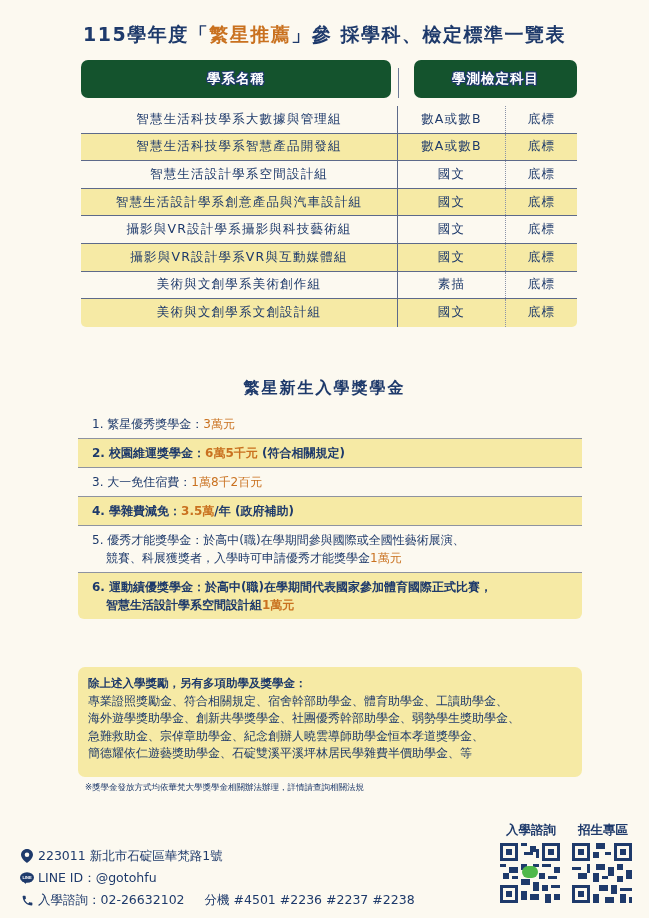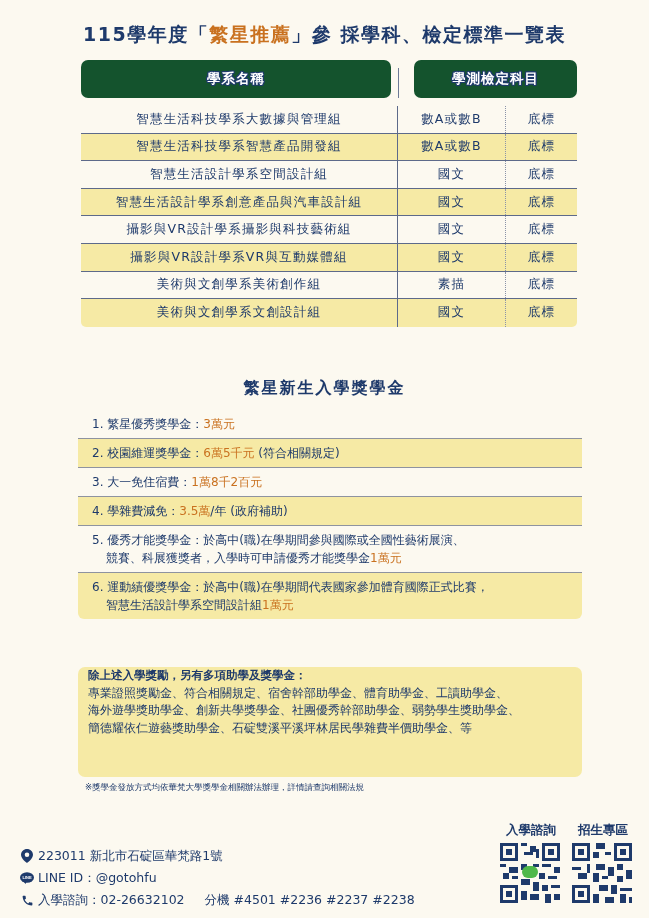--- a/index.html
+++ b/index.html
@@ -51,29 +51,29 @@
     
     .sch-title {
       position: absolute; top: 378px; left: 0; width: 649px; text-align: center;
       font-size: 16px; font-weight: bold; color: #1e3a6b; letter-spacing: 2px;
     }
     .sch-list { position: absolute; left: 78px; top: 410px; width: 504px; }
     .sch-item {
       font-size: 12px; color: #1e3a6b; padding: 5px 0 5px 14px;
       border-bottom: 1px solid #8e93a0; line-height: 18px;
     }
-    .sch-item.alt { background: #f6eaa5; }
+    .sch-item.alt { background: #f6eaa5; font-weight: bold; }
     .sch-item:last-child { border-bottom: none; border-radius: 0 0 6px 6px; }
     .sch-item .amt { color: #c9711f; }
     .sch-item .indent { padding-left: 14px; display: block; }
 
     
     .other-box {
       position: absolute; left: 78px; top: 667px; width: 504px; height: 110px;
-      background: #f6eaa5; border-radius: 7px; padding: 0 10px;
+      background: #f6eaa5; border-radius: 7px; padding: 8px 10px;
       font-size: 12px; line-height: 17.5px; color: #1e3a6b;
     }
     .other-box .lead { font-weight: bold; font-size: 11.5px; }
     .note {
       position: absolute; left: 85px; top: 782px; font-size: 8.5px; color: #1e3a6b;
     }
 
     
     .contact { position: absolute; left: 20px; top: 845px; font-size: 12.5px; color: #1e3a6b; }
     .contact .row { display: flex; align-items: center; height: 22px; }
@@ -153,20 +153,21 @@
     <div class="sch-item"><span>3. 大一免住宿費：</span><span class="amt">1萬8千2百元</span></div>
     <div class="sch-item alt"><span>4. 學雜費減免：</span><span class="amt">3.5萬</span><span>/年 (政府補助)</span></div>
     <div class="sch-item"><span>5. 優秀才能獎學金：於高中(職)在學期間參與國際或全國性藝術展演、</span><span class="indent"><span>競賽、科展獲獎者，入學時可申請優秀才能獎學金</span><span class="amt">1萬元</span></span></div>
     <div class="sch-item alt"><span>6. 運動績優獎學金：於高中(職)在學期間代表國家參加體育國際正式比賽，</span><span class="indent"><span>智慧生活設計學系空間設計組</span><span class="amt">1萬元</span></span></div>
   </div>
 
   <div class="other-box">
     <div class="lead">除上述入學獎勵，另有多項助學及獎學金：</div>
     <div>專業證照獎勵金、符合相關規定、宿舍幹部助學金、體育助學金、工讀助學金、</div>
     <div>海外遊學獎助學金、創新共學獎學金、社團優秀幹部助學金、弱勢學生獎助學金、</div>
+    <div>急難救助金、宗倬章助學金、紀念創辦人曉雲導師助學金恒本孝道獎學金、</div>
     <div>簡德耀依仁遊藝獎助學金、石碇雙溪平溪坪林居民學雜費半價助學金、等</div>
   </div>
   <div class="note">※獎學金發放方式均依華梵大學獎學金相關辦法辦理，詳情請查詢相關法規</div>
 
   <div class="contact">
     <div class="row">
       <span class="ic">
         <svg width="12" height="14" viewBox="0 0 12 14">
             <path d="M6 0C2.7 0 0 2.6 0 5.8 0 10 6 14 6 14s6-4 6-8.2C12 2.6 9.3 0 6 0zm0 8a2.3 2.3 0 1 1 0-4.6A2.3 2.3 0 0 1 6 8z" fill="#1e3a6b"></path>
           </svg>

